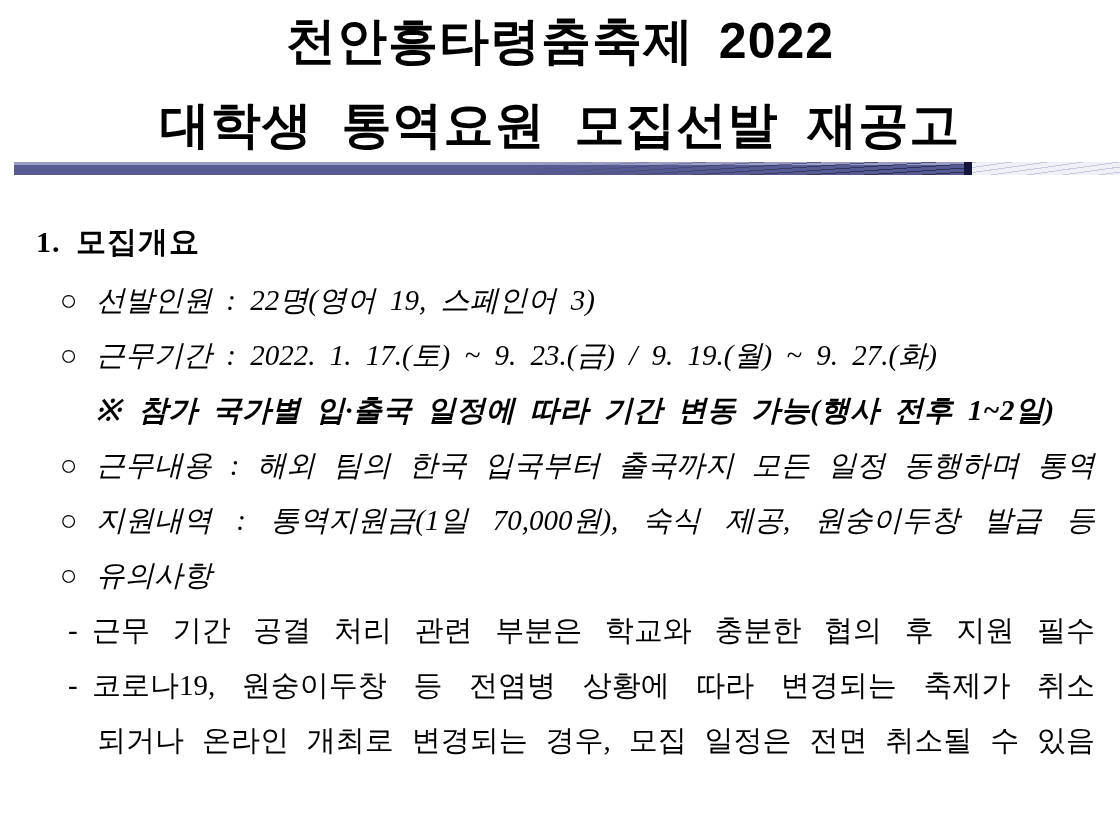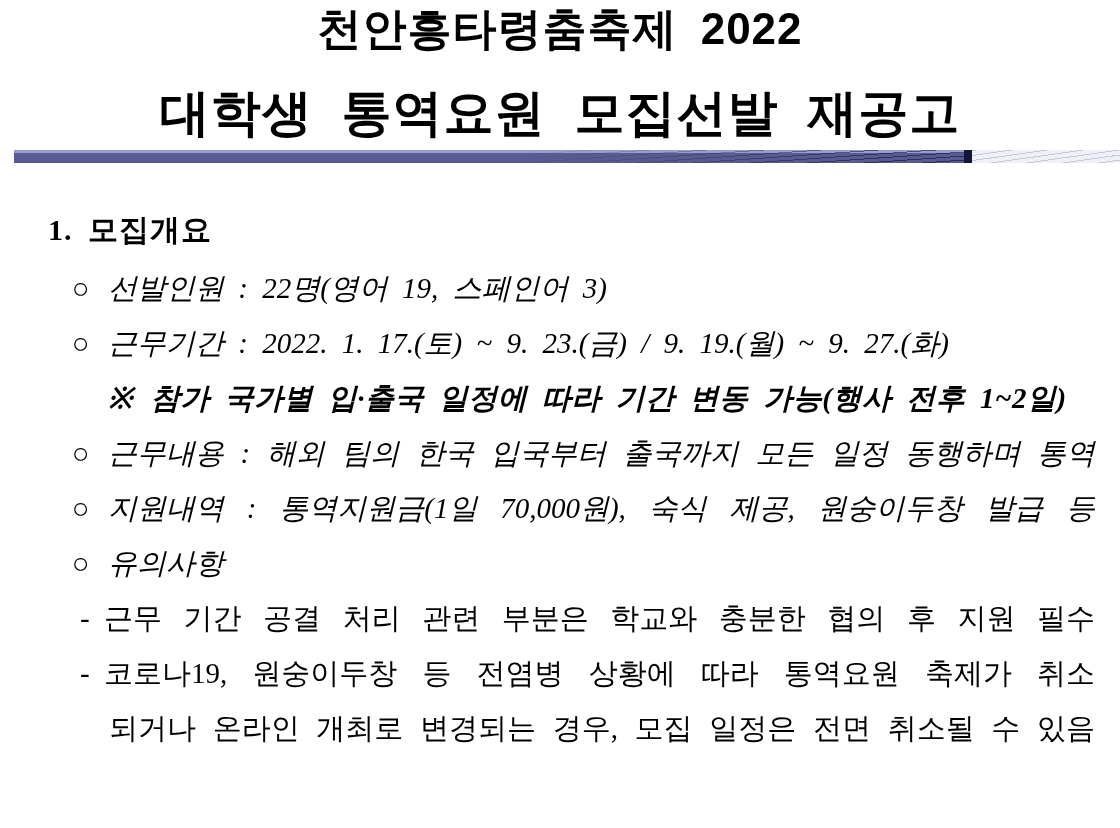--- a/index.html
+++ b/index.html
@@ -12,22 +12,22 @@
   }
   .doc { width: 1120px; height: 828px; position: relative; }
 
   
   .title-block {
     text-align: center;
     font-family: "Liberation Sans", "DejaVu Sans", sans-serif;
     font-weight: bold;
   }
   .title-line1 {
-    padding-top: 0;
-    font-size: 44px;
+    padding-top: 12px;
+    font-size: 50px;
     line-height: 58px;
     letter-spacing: 1px;
     word-spacing: 10px;
   }
   .title-line2 {
     margin-top: 26px;
     font-size: 50px;
     line-height: 58px;
     letter-spacing: 1px;
     word-spacing: 14px;
@@ -62,21 +62,21 @@
     background:
       repeating-linear-gradient(172deg,
         rgba(88, 92, 147, 0.28) 0px, rgba(88, 92, 147, 0.28) 1px,
         transparent 1px, transparent 5px),
       #f0f1f7;
   }
 
   
   .content {
     margin-top: 46px;
-    padding-left: 48px;
+    padding-left: 36px;
     padding-right: 25px;
     font-size: 29px;
     word-spacing: 7px;
   }
   .sec-heading {
     font-weight: bold;
     font-size: 30px;
     line-height: 42px;
     letter-spacing: 1px;
   }
@@ -156,20 +156,20 @@
       <div class="row dash">
         <span class="dash-marker">-</span>
         <span class="dash-lines">
           <span class="dash-line fill" style="display:block">근무 기간 공결 처리 관련 부분은 학교와 충분한 협의 후 지원 필수</span>
         </span>
       </div>
 
       <div class="row dash">
         <span class="dash-marker">-</span>
         <span class="dash-lines">
-          <span class="dash-line fill" style="display:block">코로나19, 원숭이두창 등 전염병 상황에 따라 통역요원 축제가 취소</span>
+          <span class="dash-line fill" style="display:block">코로나19, 원숭이두창 등 전염병 상황에 따라 변경되는 축제가 취소</span>
           <span class="dash-line indent fill" style="display:block">되거나 온라인 개최로 변경되는 경우, 모집 일정은 전면 취소될 수 있음</span>
         </span>
       </div>
 
     </div>
   </div>
 </div>
 
 </body></html>

